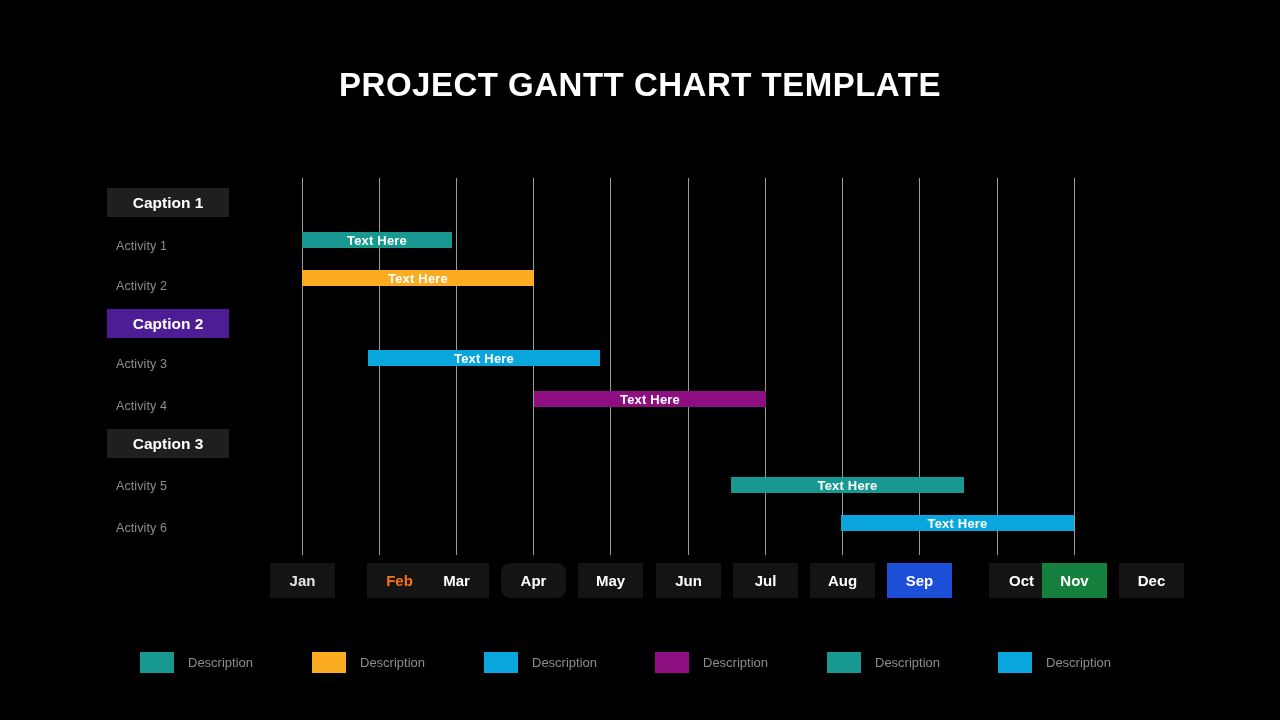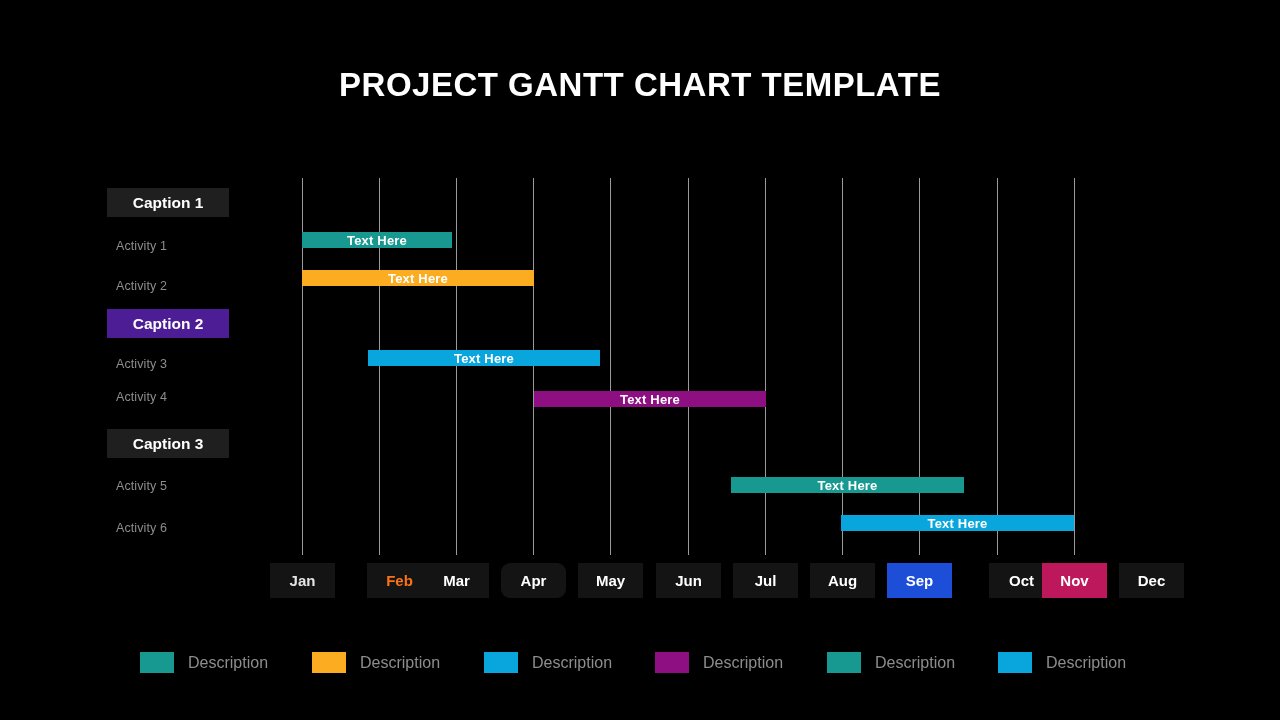--- a/index.html
+++ b/index.html
@@ -79,21 +79,21 @@
     position:absolute;
     top:652px; height:21px;
     display:flex; align-items:center;
   }
   .legend-swatch {
     width:34px; height:21px; flex:0 0 34px;
   }
   .legend-text {
     margin-left:14px;
     color:#8d8d8d;
-    font-size:16px;
+    font-size:13px;
     white-space:nowrap;
   }
 </style>
 </head>
 <body>
 
 <div id="stage">
 
   <div class="title">PROJECT GANTT CHART TEMPLATE</div>
 
@@ -111,21 +111,21 @@
       <div class="gridline" style="left: 1074px; background: rgb(154, 154, 154);"></div>
     </div>
 
   <div id="sidebar">
       <div class="caption-box" style="top: 188px; background: rgb(31, 31, 31); color: rgb(255, 255, 255);">Caption 1</div>
       <div class="caption-box" style="top: 309px; background: #4c1d95; color: rgb(255, 255, 255);">Caption 2</div>
       <div class="caption-box" style="top: 429px; background: rgb(31, 31, 31); color: rgb(255, 255, 255);">Caption 3</div>
       <div class="activity-label" style="top: 237px; color: rgb(141, 141, 141);">Activity 1</div>
       <div class="activity-label" style="top: 277px; color: rgb(141, 141, 141);">Activity 2</div>
       <div class="activity-label" style="top: 355px; color: rgb(141, 141, 141);">Activity 3</div>
-      <div class="activity-label" style="top: 388px; color: rgb(141, 141, 141);">Activity 4</div>
+      <div class="activity-label" style="top: 397px; color: rgb(141, 141, 141);">Activity 4</div>
       <div class="activity-label" style="top: 477px; color: rgb(141, 141, 141);">Activity 5</div>
       <div class="activity-label" style="top: 519px; color: rgb(141, 141, 141);">Activity 6</div>
     </div>
 
   <div id="bars">
       <div class="bar" style="left: 302px; width: 150px; top: 232px; background: rgb(23, 153, 145);">
         <span class="bar-label">Text Here</span>
       </div>
       <div class="bar" style="left: 302px; width: 232px; top: 270px; background: rgb(252, 172, 33);">
         <span class="bar-label">Text Here</span>
@@ -148,21 +148,21 @@
       <div class="month-box" style="left: 270px; background: rgb(20, 20, 20); color: #e5e5e5;">Jan</div>
       <div class="month-box" style="left: 367px; background: rgb(20, 20, 20); color: #f97316;">Feb</div>
       <div class="month-box" style="left: 424px; background: rgb(20, 20, 20); color: rgb(255, 255, 255);">Mar</div>
       <div class="month-box" style="left: 501px; background: rgb(20, 20, 20); color: rgb(255, 255, 255); border-radius: 9px;">Apr</div>
       <div class="month-box" style="left: 578px; background: rgb(20, 20, 20); color: rgb(255, 255, 255);">May</div>
       <div class="month-box" style="left: 656px; background: rgb(20, 20, 20); color: rgb(255, 255, 255);">Jun</div>
       <div class="month-box" style="left: 733px; background: rgb(20, 20, 20); color: rgb(255, 255, 255);">Jul</div>
       <div class="month-box" style="left: 810px; background: rgb(20, 20, 20); color: rgb(255, 255, 255);">Aug</div>
       <div class="month-box" style="left: 887px; background: #1d4ed8; color: rgb(255, 255, 255);">Sep</div>
       <div class="month-box" style="left: 989px; background: rgb(20, 20, 20); color: rgb(255, 255, 255);">Oct</div>
-      <div class="month-box" style="left: 1042px; background: #be185d; color: rgb(255, 255, 255);">Nov</div>
+      <div class="month-box" style="left: 1042px; background: #15803d; color: rgb(255, 255, 255);">Nov</div>
       <div class="month-box" style="left: 1119px; background: rgb(20, 20, 20); color: rgb(255, 255, 255);">Dec</div>
     </div>
 
   <div id="legend">
       <div class="legend-item" style="left: 140px;">
         <span class="legend-swatch" style="background: rgb(23, 153, 145);"></span>
         <span class="legend-text" style="color: rgb(141, 141, 141);">Description</span>
       </div>
       <div class="legend-item" style="left: 312px;">
         <span class="legend-swatch" style="background: rgb(252, 172, 33);"></span>

